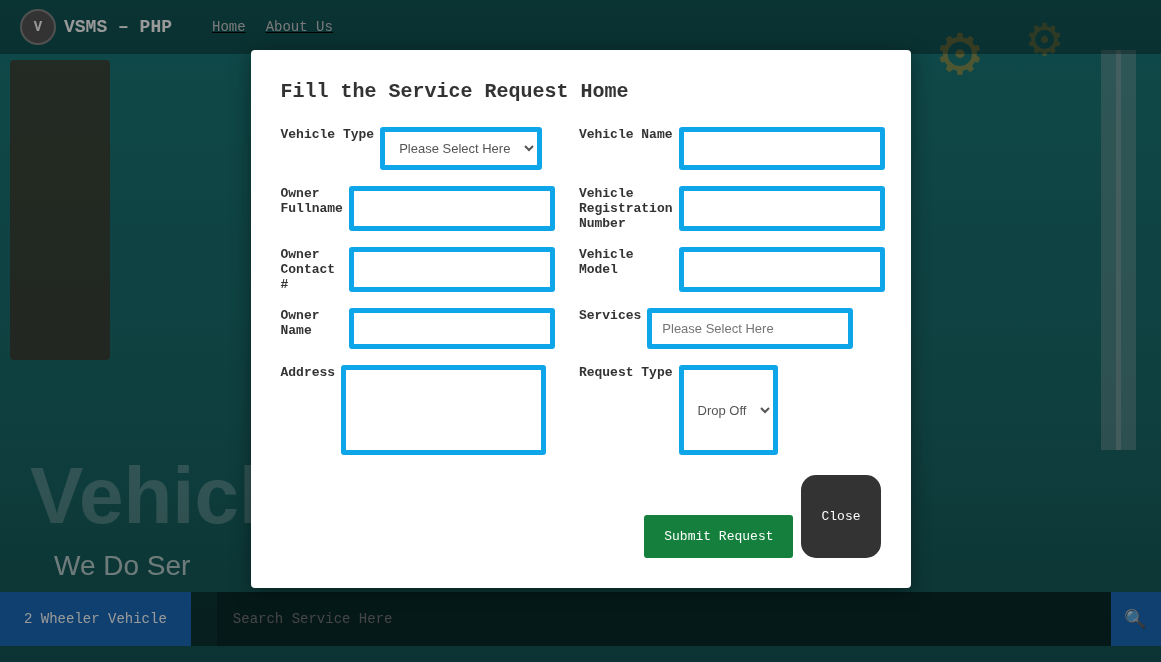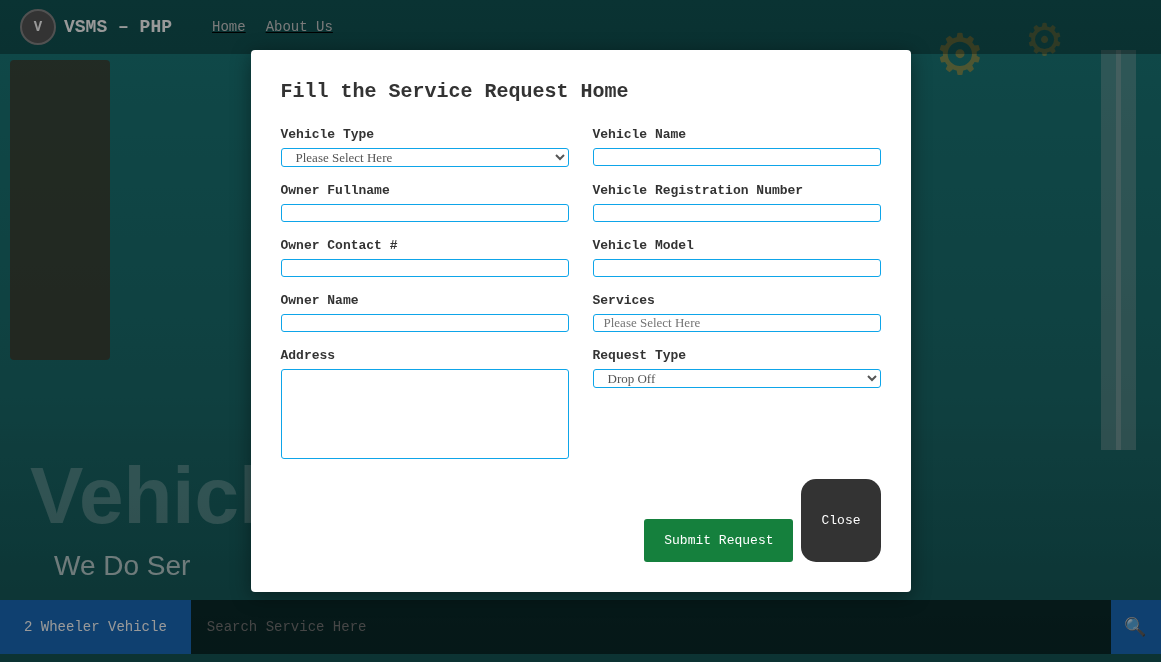--- a/index.html
+++ b/index.html
@@ -78,21 +78,21 @@
       font-size: 80px;
       font-weight: bold;
       font-family: Arial, sans-serif;
       z-index: 1;
       white-space: nowrap;
     }
 
     
     .bottom-bar {
       position: absolute;
-      bottom: 8px;
+      bottom: 16px;
       left: 0; right: 0;
       height: 54px;
       background: rgba(0,0,0,0.4);
       display: flex;
       align-items: center;
       z-index: 10;
       gap: 0;
     }
 
     .bottom-vehicle-btn {
@@ -118,20 +118,21 @@
     .bottom-search input {
       flex: 1;
       height: 100%;
       border: none;
       outline: none;
       background: rgba(0,0,0,0.2);
       color: #ccc;
       padding: 0 16px;
       font-size: 14px;
       font-family: 'Courier New', Courier, monospace;
+      margin-left: 26px;
     }
 
     .bottom-search-btn {
       width: 50px;
       height: 54px;
       background: #1a6bbb;
       border: none;
       color: #fff;
       font-size: 18px;
       cursor: pointer;
@@ -219,39 +220,39 @@
     }
 
     .form-grid {
       display: grid;
       grid-template-columns: 1fr 1fr;
       gap: 16px 24px;
     }
 
     .form-group {
       display: flex;
-      flex-direction: column;
+      flex-direction: row;
       gap: 6px;
     }
 
     .form-group label {
       font-size: 13px;
       font-weight: bold;
       color: #333;
       font-family: 'Courier New', Courier, monospace;
     }
 
     .form-group input,
     .form-group textarea,
     .form-group select {
-      border: 1px solid #0ea5e9;
+      border: 5px solid #0ea5e9;
       border-radius: 3px;
-      padding: 0 10px;
+      padding: 8px 10px;
       font-size: 13px;
-      font-family: Liberation Serif, serif;
+      font-family: Liberation Sans, sans-serif;
       outline: none;
       color: #555;
       background: #fff;
     }
 
     .form-group textarea {
       resize: none;
       height: 90px;
     }
 

